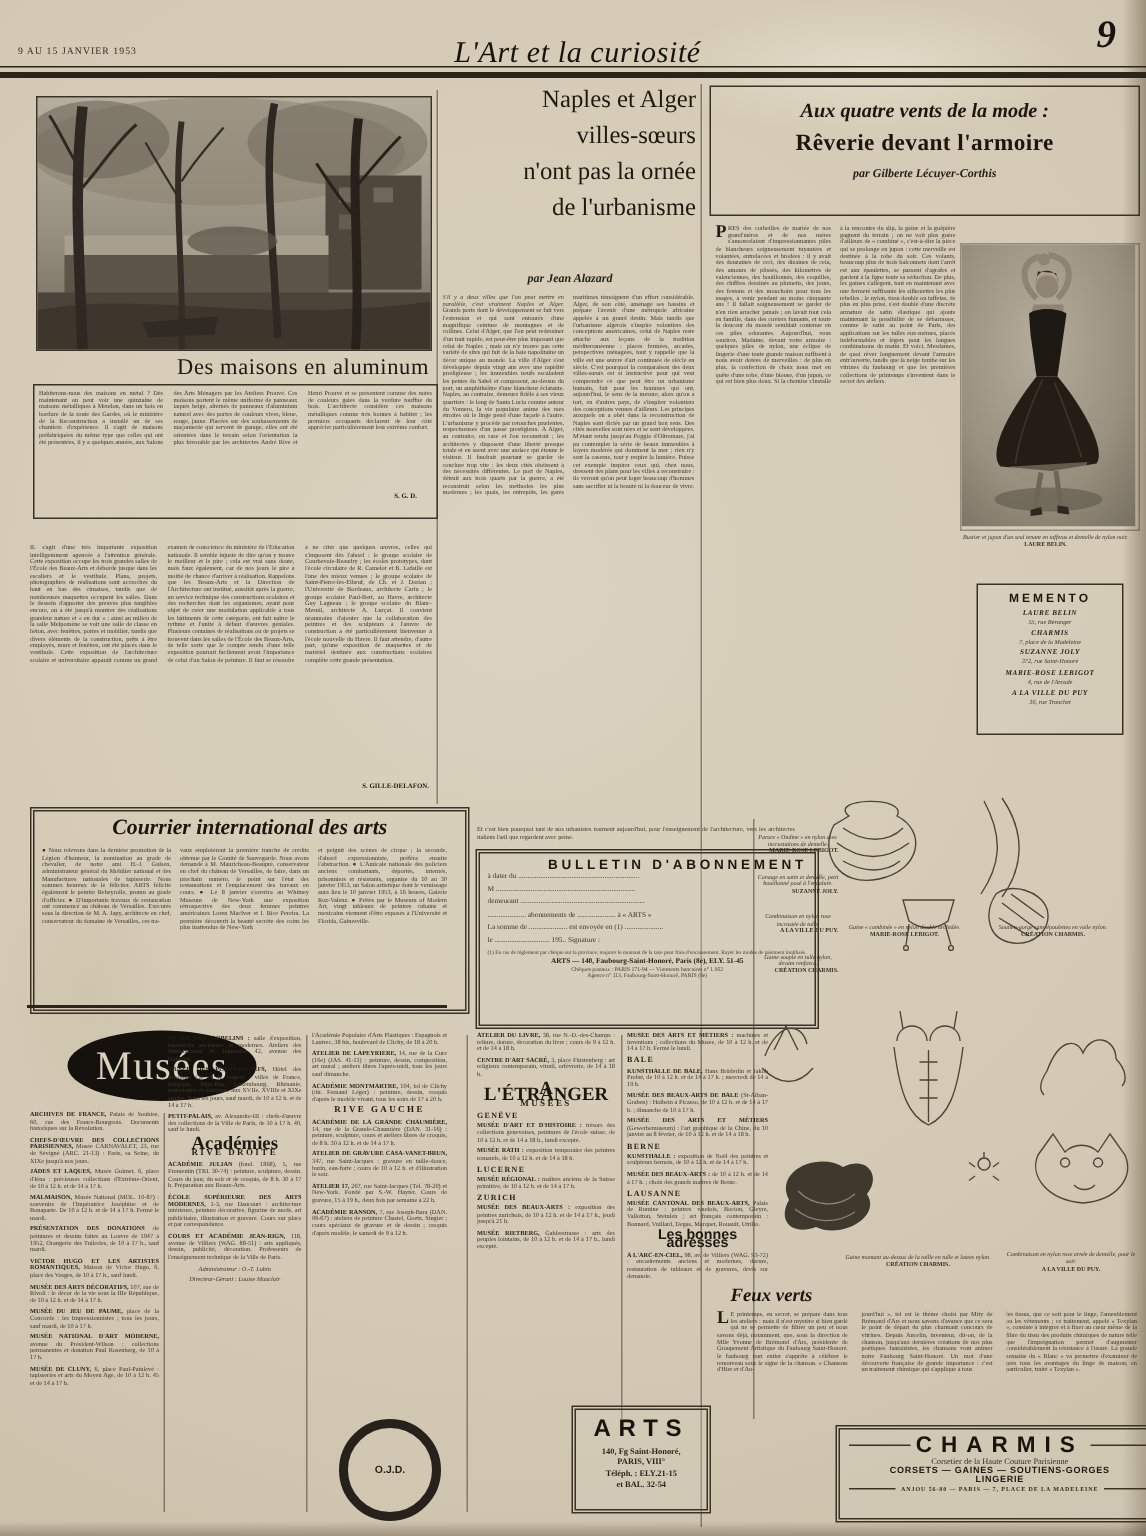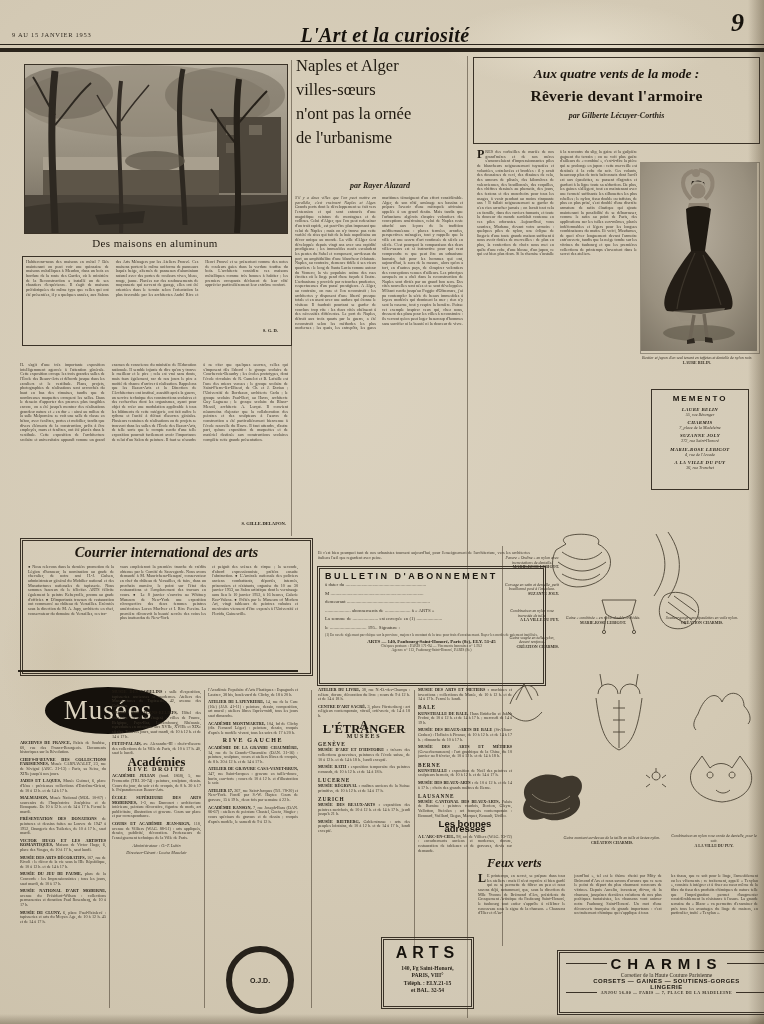--- a/index.html
+++ b/index.html
@@ -6,35 +6,35 @@
   #page{position:relative;width:764px;height:1024px;overflow:hidden;
     background:radial-gradient(ellipse 130% 95% at 45% 38%, #dbd2bf 0%, #d3c9b4 50%, #c6bba4 100%);
     font-family:"Liberation Serif",serif;color:#2e281f;}
   .abs{position:absolute;}
   .stain{position:absolute;pointer-events:none;}
   .hr{position:absolute;background:#2a241b;}
   .vr{position:absolute;width:1px;background:rgba(70,59,44,.55);}
   .box{border:1.2px solid #3a3227;}
   .dbox{border:3px double #3a3227;}
   .date{font-size:6.5px;letter-spacing:.7px;color:#332c22;}
-  .mast{font-weight:bold;font-style:italic;font-size:20px;letter-spacing:.4px;text-align:center;color:#17130d;}
+  .mast{font-weight:normal;font-style:italic;font-size:20px;letter-spacing:.4px;text-align:center;color:#17130d;}
   .pnum{font-weight:bold;font-style:italic;font-size:26px;color:#17130d;}
   .t4{font-size:4.2px;line-height:4.65px;text-align:justify;color:#3d362b;overflow:hidden;}
   .t4 i{color:#474033;}
   .c2{column-count:2;column-gap:6px;}
   .c3{column-count:3;column-gap:7px;}
   .dc{float:left;font-weight:bold;font-size:12px;line-height:9.5px;margin-right:1px;color:#241e15;}
-  .h-sec{font-size:11px;text-align:center;color:#1f1910;letter-spacing:.4px;}
-  .h-naples{font-size:16.5px;line-height:24px;text-align:left;color:#1f1910;}
+  .h-sec{font-size:15px;text-align:right;color:#1f1910;letter-spacing:.4px;}
+  .h-naples{font-size:16.5px;line-height:24px;text-align:right;color:#1f1910;}
   .byline{font-style:italic;font-weight:bold;font-size:8px;text-align:center;color:#241e15;}
   .kicker{font-weight:bold;font-style:italic;font-size:13.5px;text-align:center;color:#1c160e;}
   .h-mode{font-weight:bold;font-size:15.5px;text-align:center;letter-spacing:.3px;color:#1c160e;}
   .h-courrier{font-weight:bold;font-style:italic;font-size:14.5px;text-align:center;color:#1c160e;}
   .sig{font-weight:bold;font-size:4.6px;text-align:right;color:#241e15;}
-  .bull-title{font-family:"Liberation Sans",sans-serif;font-weight:bold;font-size:9px;letter-spacing:2.5px;text-align:left;color:#1d1811;}
+  .bull-title{font-family:"Liberation Sans",sans-serif;font-weight:bold;font-size:9px;letter-spacing:2.5px;text-align:right;color:#1d1811;}
   .bline{font-size:4.9px;line-height:8.6px;white-space:nowrap;overflow:hidden;color:#3a3328;}
   .bnote{font-size:3.6px;line-height:4px;text-align:justify;color:#474033;}
   .baddr{font-weight:bold;font-size:4.9px;text-align:center;color:#241e15;}
   .bsub{font-size:3.8px;text-align:center;color:#474033;}
   .ellipse{background:#15110c;border-radius:50%;color:#d9d1be;display:flex;align-items:center;justify-content:center;font-size:27px;letter-spacing:1px;}
   .lentry{margin-bottom:2.8px;}
   .lentry b{color:#241e15;}
   .lh1{font-weight:bold;font-size:12.5px;text-align:center;margin:4px 0 2px;color:#1d1811;}
   .lh2{font-weight:bold;font-size:6px;text-align:center;letter-spacing:1.6px;margin:2px 0 3px;color:#241e15;}
   .lcity{font-weight:bold;font-size:5.3px;letter-spacing:.9px;margin:3.4px 0 1.6px;color:#241e15;}
@@ -118,21 +118,21 @@
 
   <div class="vr" style="left:291px;top:60px;height:476px;"></div>
   <div class="vr" style="left:467px;top:56px;height:962px;"></div>
 
   <div class="abs h-naples" style="left:296px;top:54px;width:168px;">
     <div>Naples et Alger</div>
     <div>villes-sœurs</div>
     <div>n'ont pas la ornée</div>
     <div>de l'urbanisme</div>
   </div>
-  <div class="abs byline" style="left:296px;top:181px;width:168px;">par Rayer Alazard</div>
+  <div class="abs byline" style="left:296px;top:181px;width:168px;">par Jean Alazard</div>
   <div class="abs t4 c2" style="left:295px;top:196px;width:168px;height:352px;">
     <i>S'il y a deux villes que l'on peut mettre en parallèle, c'est vraiment Naples et Alger.</i>
     <span>Grands ports dont le développement se fait vers l'extension et qui sont entourés d'une magnifique ceinture de montagnes et de collines. Celui d'Alger, que l'on peut redessiner d'un trait rapide, est peut-être plus imposant que celui de Naples ; mais on n'y trouve pas cette variété de sites qui fait de la baie napolitaine un décor unique au monde. La ville d'Alger s'est développée depuis vingt ans avec une rapidité prodigieuse ; les immeubles neufs escaladent les pentes du Sahel et composent, au-dessus du port, un amphithéâtre d'une blancheur éclatante. Naples, au contraire, demeure fidèle à ses vieux quartiers : le long de Santa Lucia comme autour du Vomero, la vie populaire anime des rues étroites où le linge pend d'une façade à l'autre. L'urbanisme y procède par retouches prudentes, respectueuses d'un passé prestigieux. A Alger, au contraire, on rase et l'on reconstruit ; les architectes y disposent d'une liberté presque totale et en usent avec une audace qui étonne le visiteur. Il faudrait pourtant se garder de conclure trop vite : les deux cités obéissent à des nécessités différentes. Le port de Naples, détruit aux trois quarts par la guerre, a été reconstruit selon les méthodes les plus modernes ; les quais, les entrepôts, les gares maritimes témoignent d'un effort considérable. Alger, de son côté, aménage ses bassins et prépare l'avenir d'une métropole africaine appelée à un grand destin. Mais tandis que l'urbanisme algérois s'inspire volontiers des conceptions américaines, celui de Naples reste attaché aux leçons de la tradition méditerranéenne : places fermées, arcades, perspectives ménagées, tout y rappelle que la ville est une œuvre d'art continuée de siècle en siècle. C'est pourquoi la comparaison des deux villes-sœurs est si instructive pour qui veut comprendre ce que peut être un urbanisme humain, fait pour les hommes qui ont, aujourd'hui, le sens de la mesure, alors qu'on a tort, en d'autres pays, de s'inspirer volontiers des conceptions venues d'ailleurs. Les principes auxquels on a obéi dans la reconstruction de Naples sont dictés par un grand bon sens. Des cités nouvelles sont nées et se sont développées. M'étant rendu jusqu'au Poggio d'Oltremare, j'ai pu contempler la série de beaux immeubles à loyers modérés qui dominent la mer ; rien n'y sent la caserne, tout y respire la lumière. Puisse cet exemple inspirer ceux qui, chez nous, dressent des plans pour les villes à reconstruire : ils verront qu'on peut loger beaucoup d'hommes sans sacrifier ni la beauté ni la douceur de vivre.</span>
   </div>
   <div class="abs t4" style="left:318px;top:551px;width:212px;height:12px;">Et c'est bien pourquoi tant de nos urbanistes tournent aujourd'hui, pour l'enseignement de l'architecture, vers les architectes italiens l'œil que regardent avec peine.</div>
 
   <div class="abs dbox" style="left:317px;top:566px;width:213px;height:110px;padding:2px 5px;background:rgba(216,208,192,.35);">
     <div class="bull-title">BULLETIN D'ABONNEMENT</div>
     <div class="bline">à dater du ..................................................................</div>
     <div class="bline">M ............................................................................</div>

